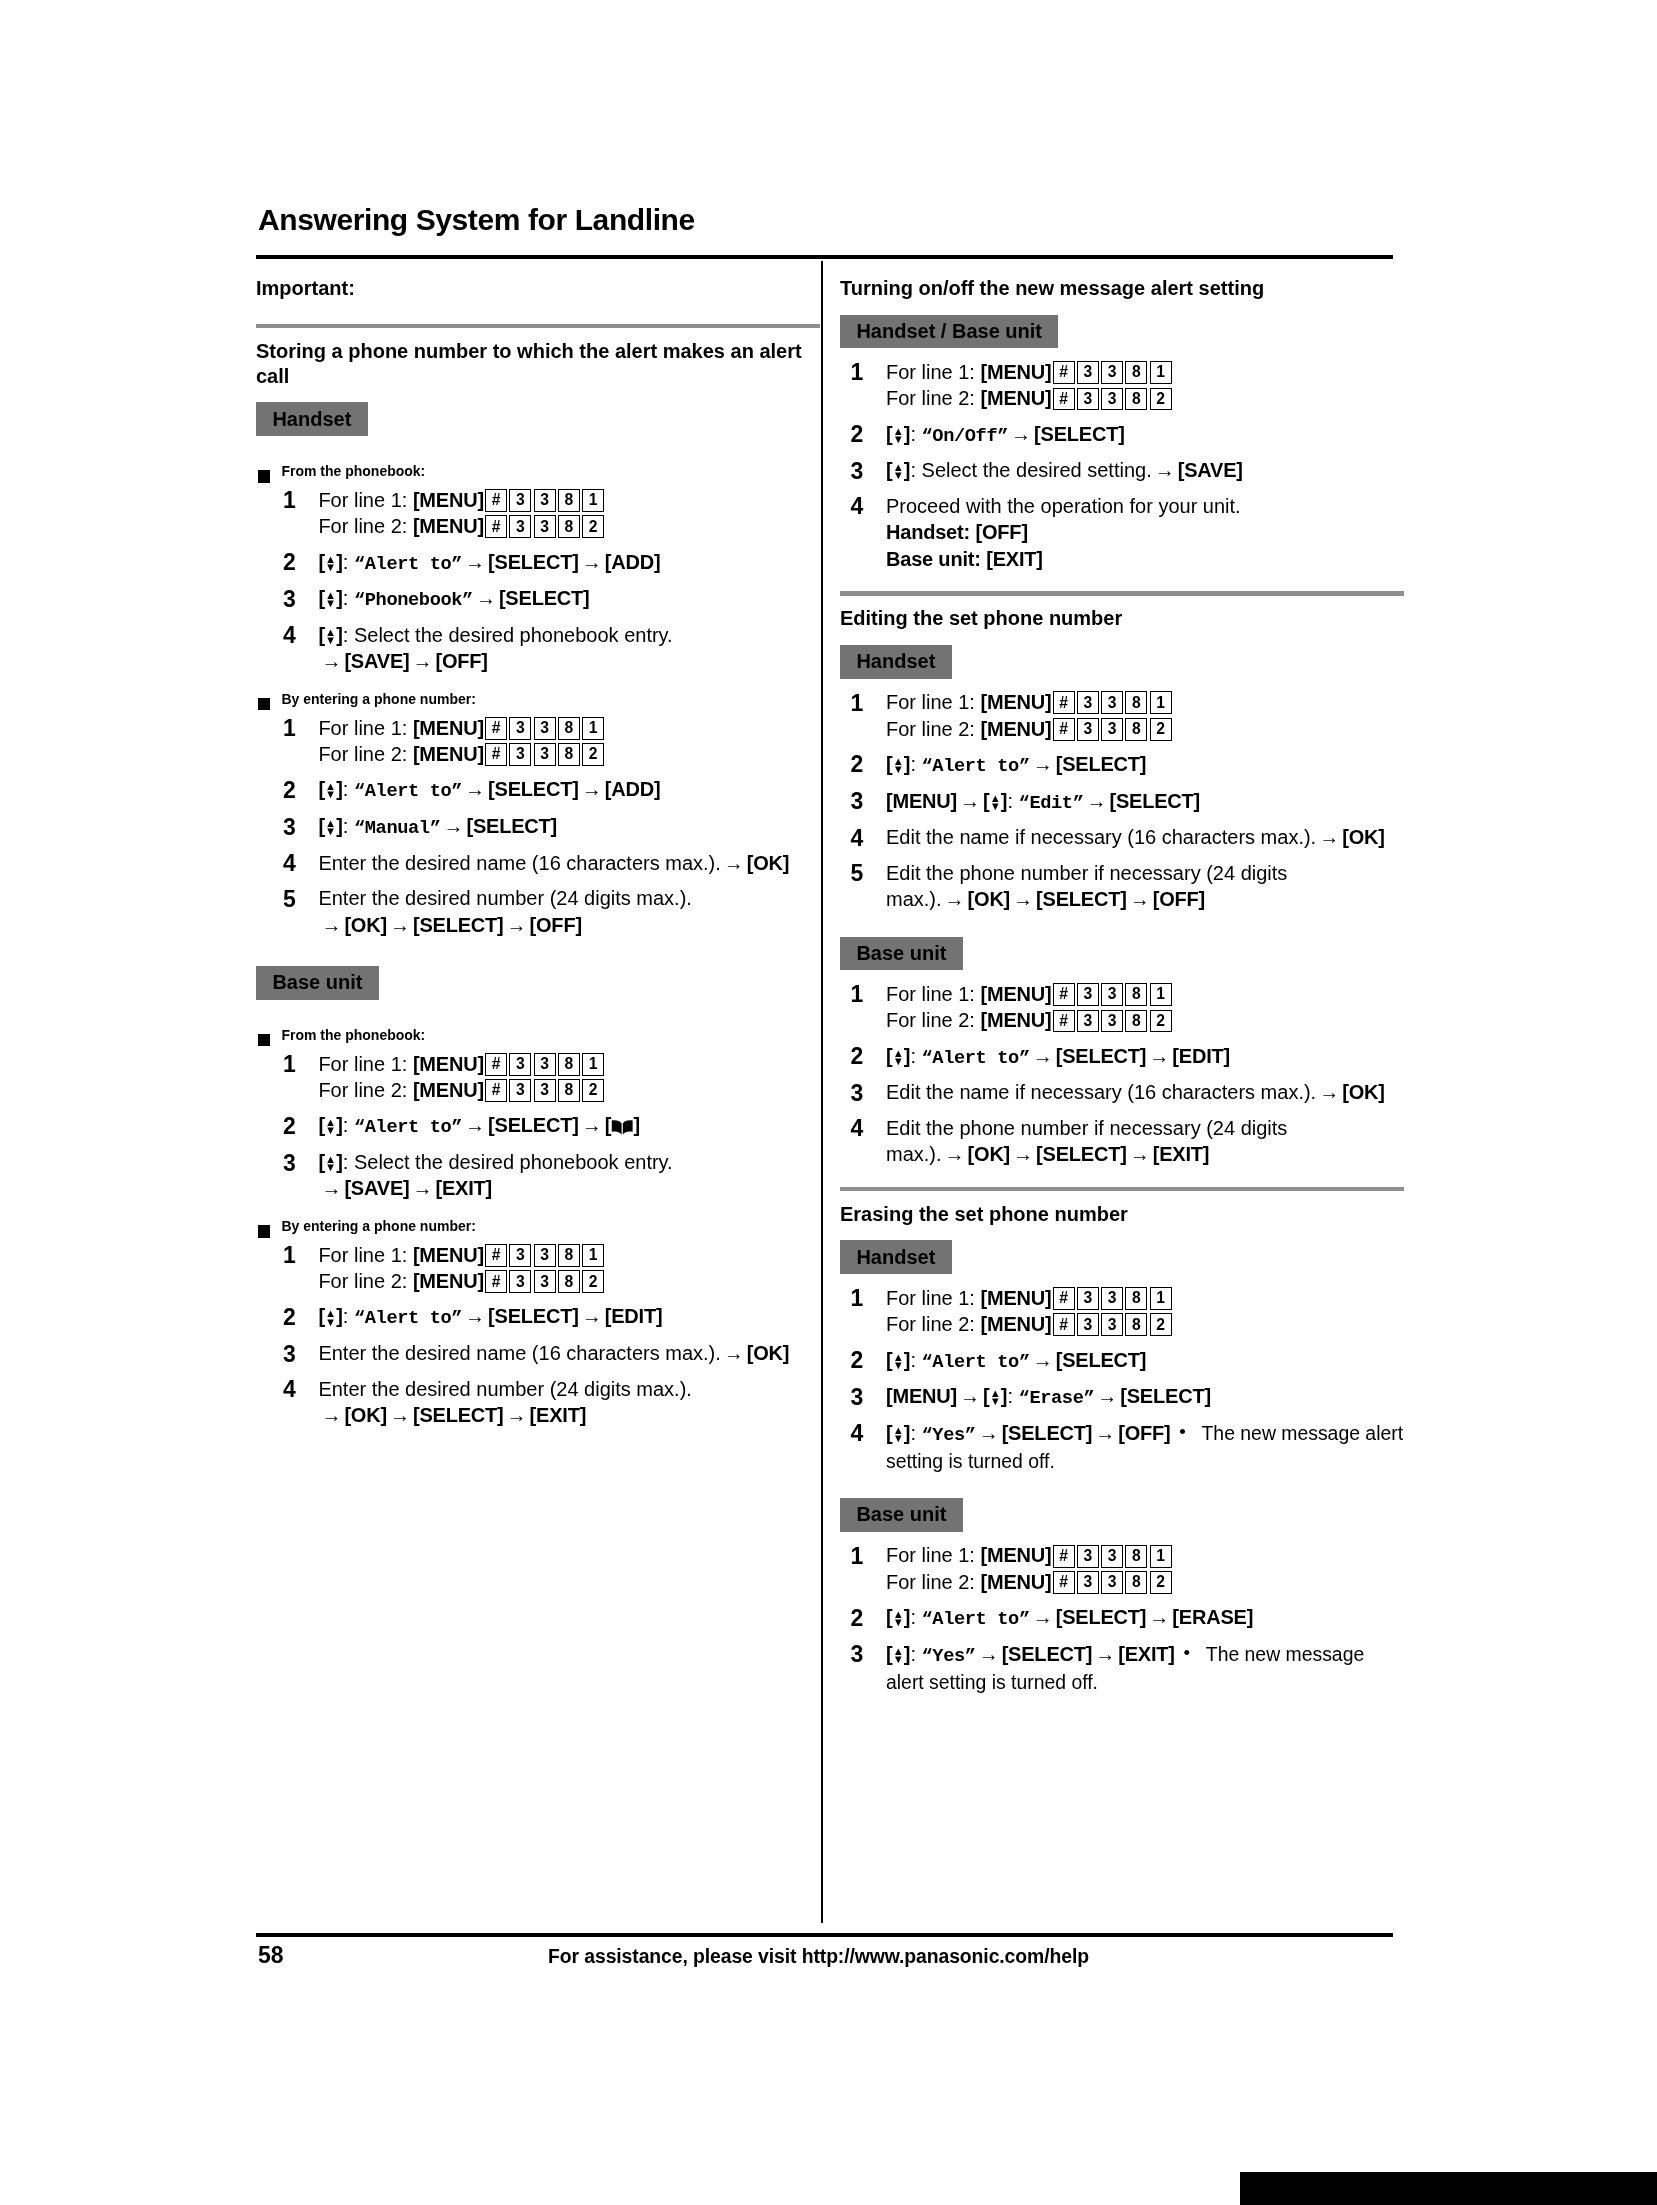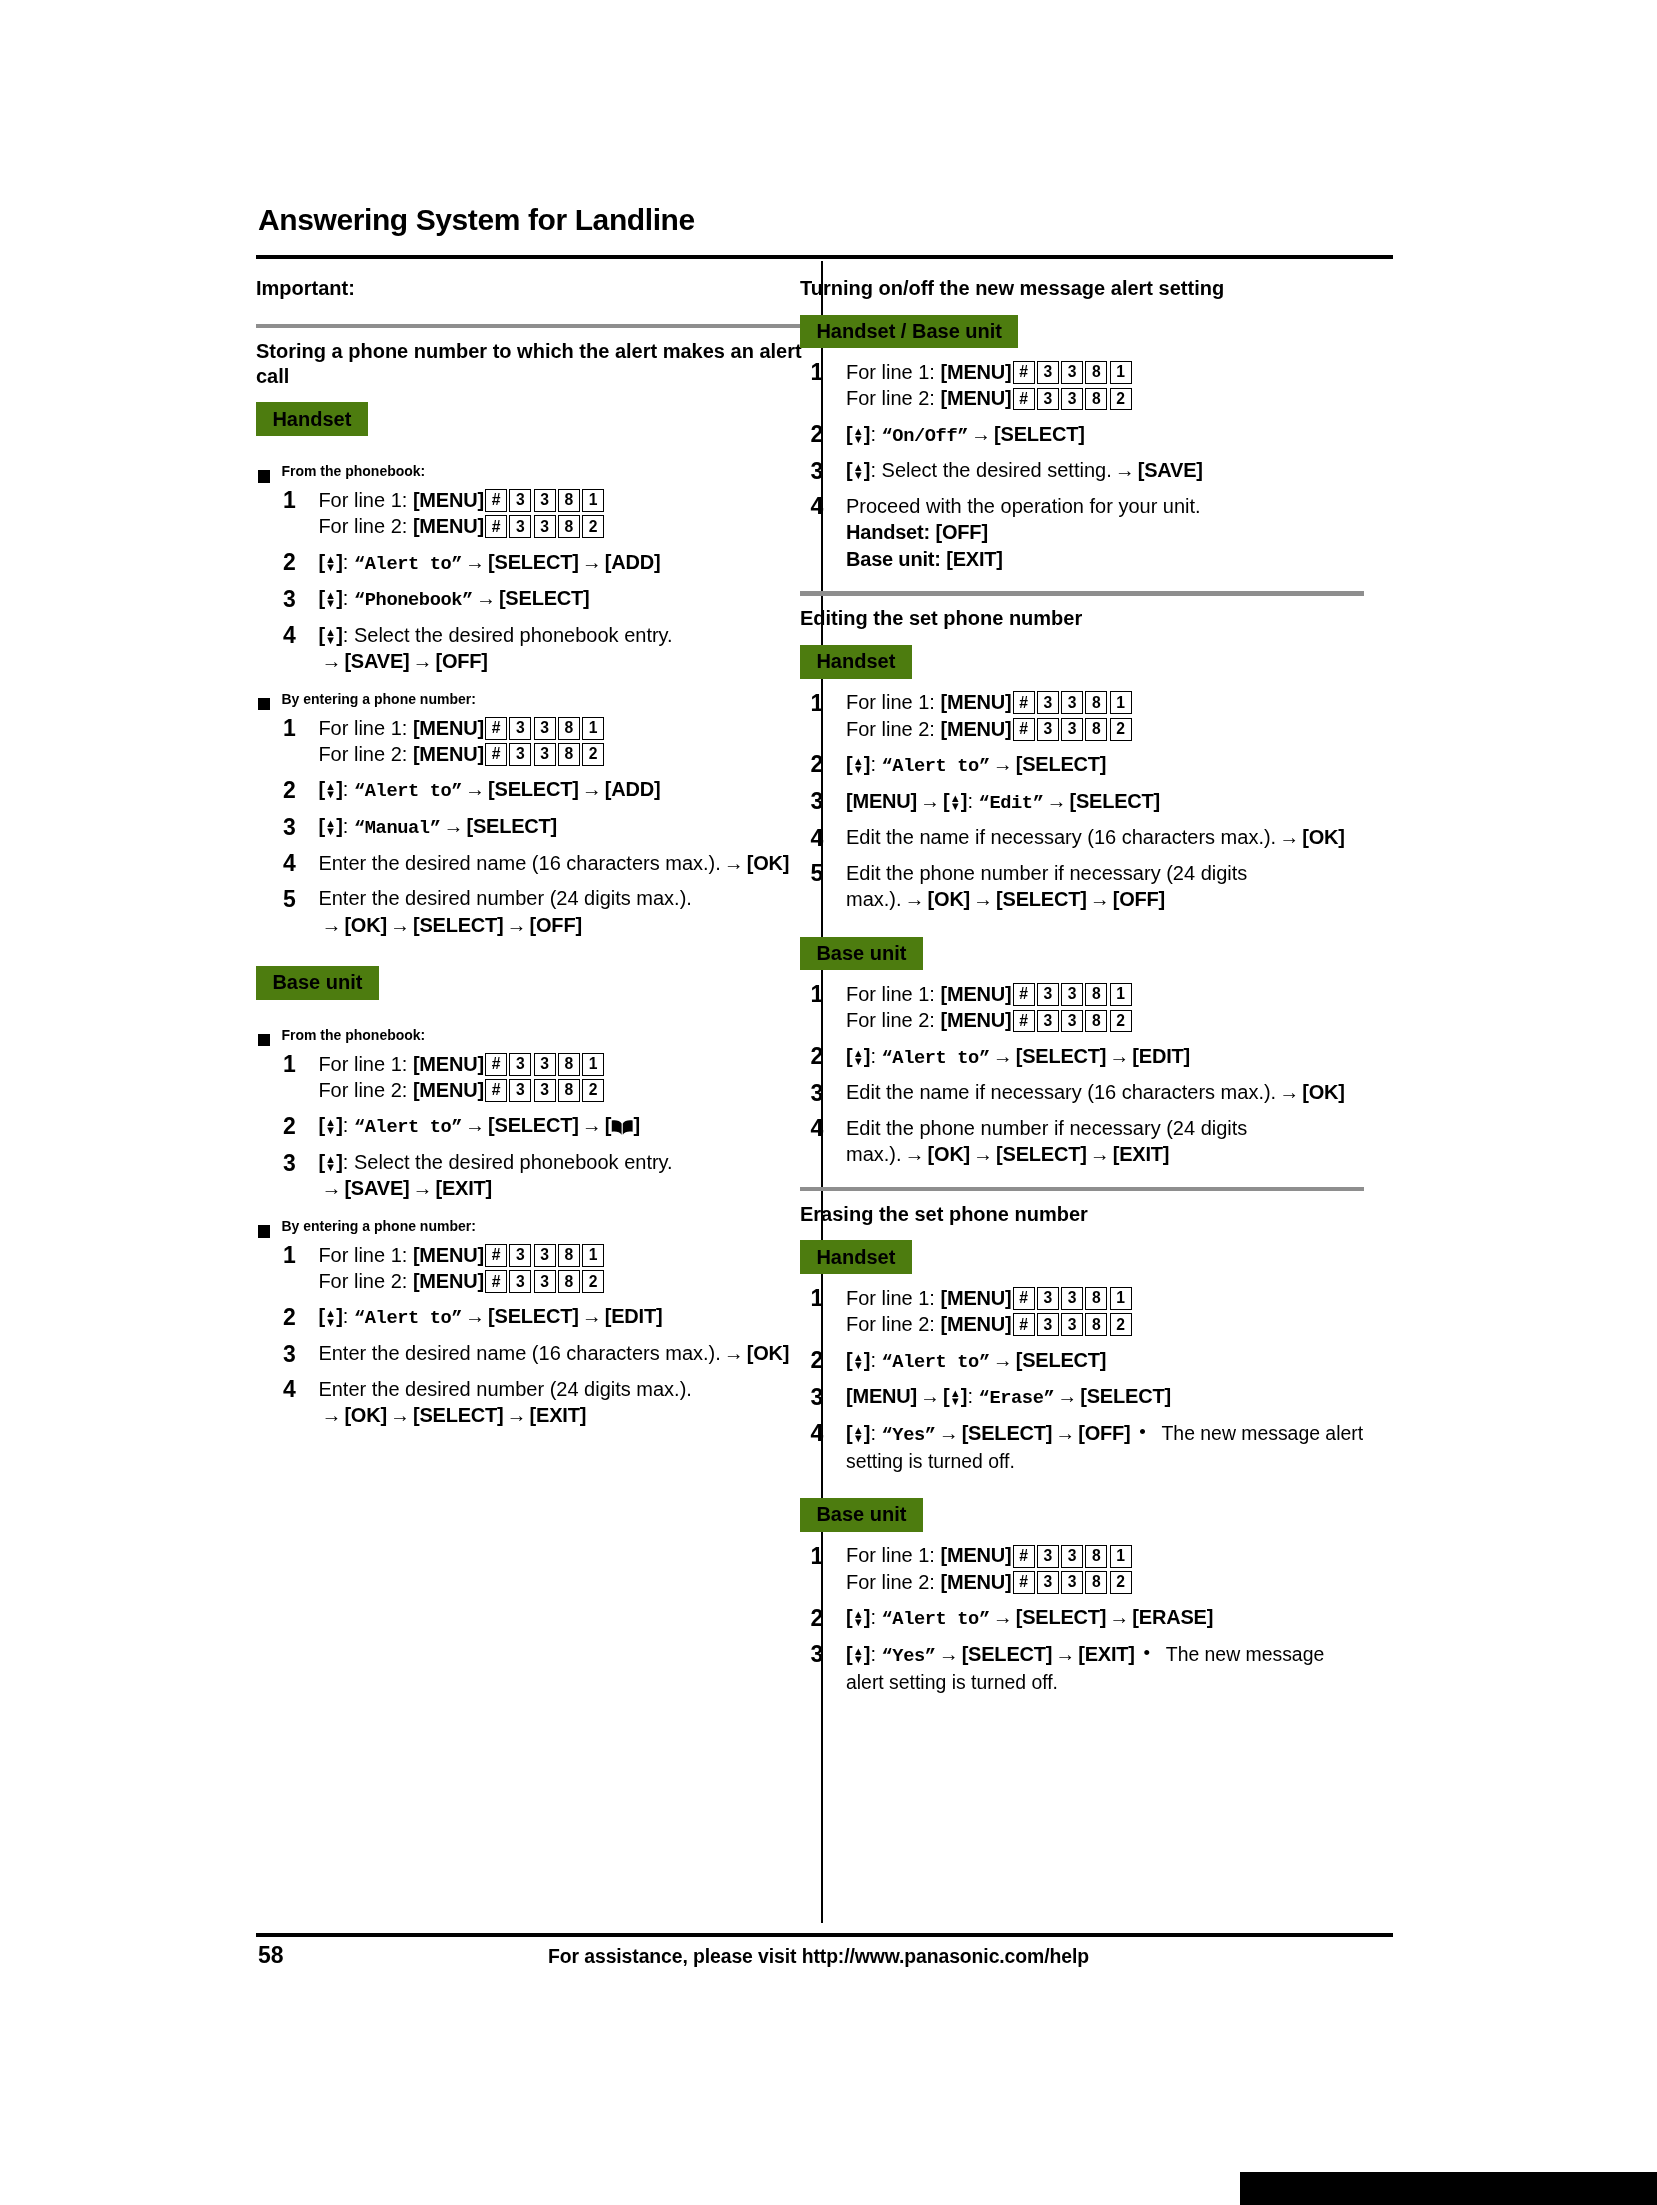--- a/index.html
+++ b/index.html
@@ -42,21 +42,21 @@
     background: #000;
   }
 
   
   .col {
     position: absolute;
     top: 276px;
     width: 564px;
   }
   .col-left  { left: 256px; }
-  .col-right { left: 800px; }
+  .col-right { left: 840px; }
 
   .col-divider {
     position: absolute;
     left: 821px;
     top: 261px;
     width: 2.2px;
     height: 1662px;
     background: #000;
   }
 
@@ -75,21 +75,21 @@
   }
   .h-section {
     font-size: 20px;
     font-weight: bold;
     line-height: 1.25;
     margin: 0 0 10.5px 0;
   }
 
   .badge {
     display: inline-block;
-    background: #4d7c0f;
+    background: #737373;
     font-size: 20px;
     font-weight: bold;
     padding: 5.2px 16.4px 6.7px 16.4px;
     margin: 3px 0 10.5px 0;
     line-height: 1.1;
   }
 
   .bullet-line {
     position: relative;
     font-size: 20px;

